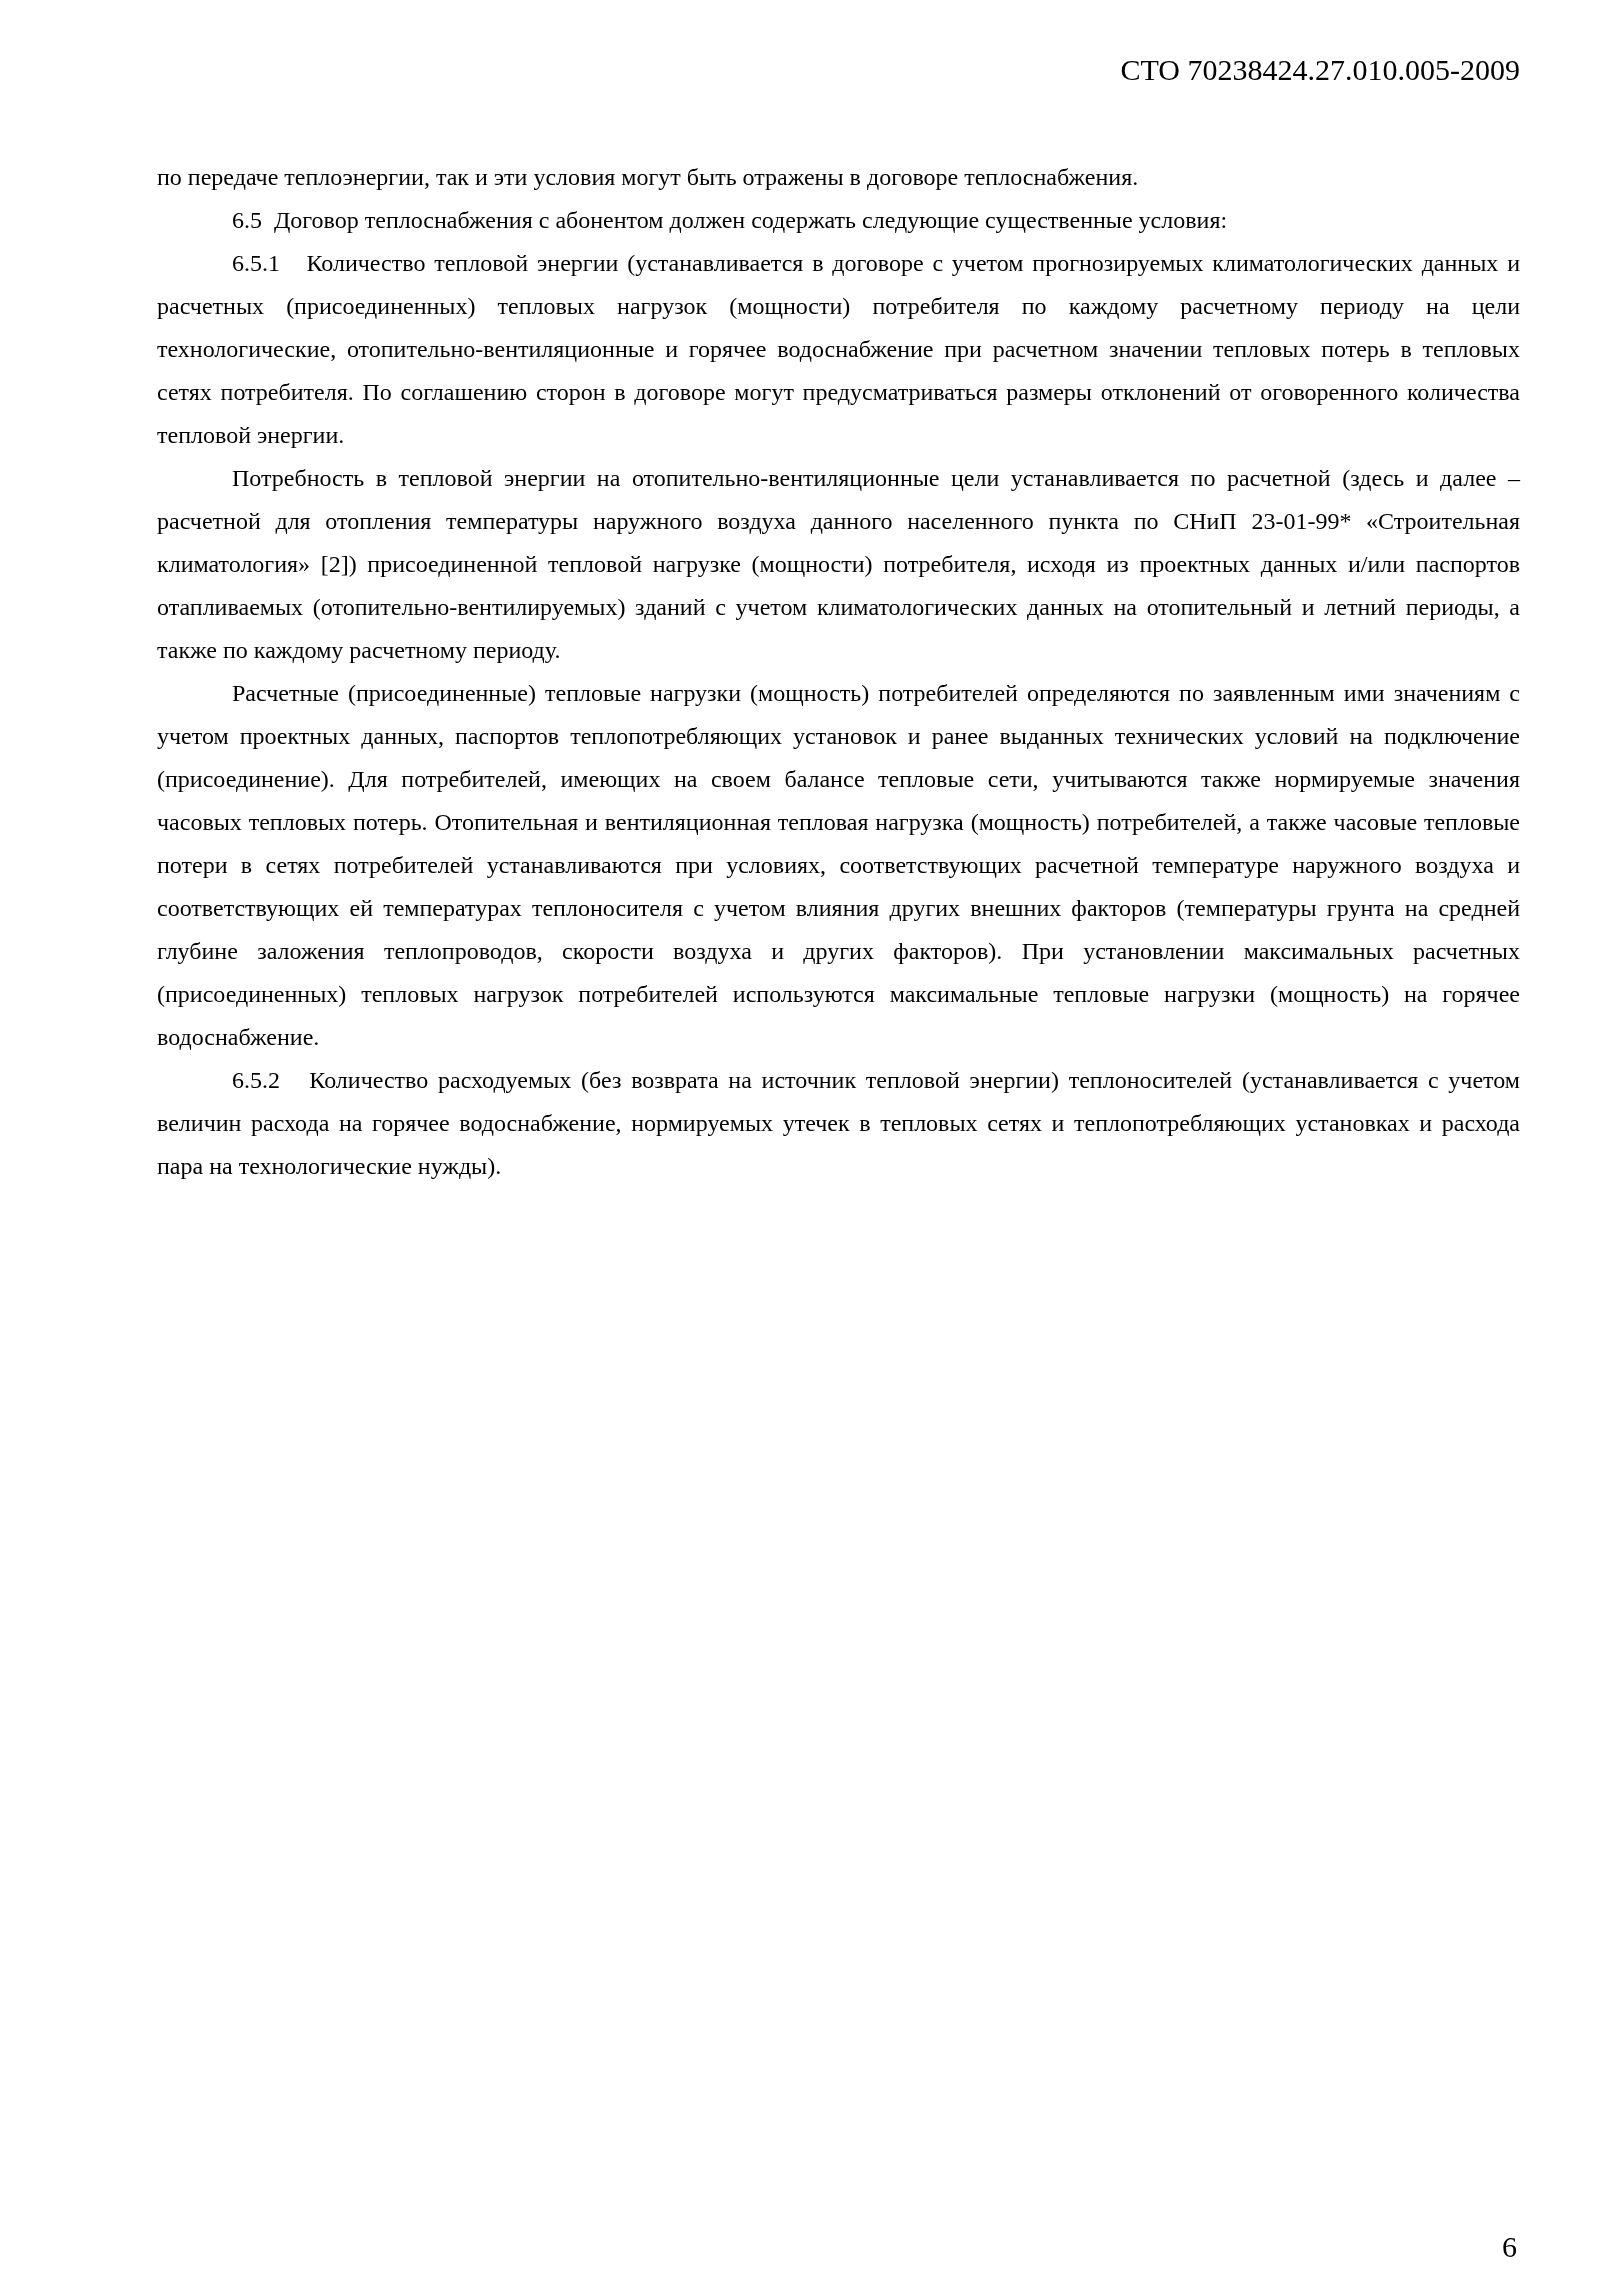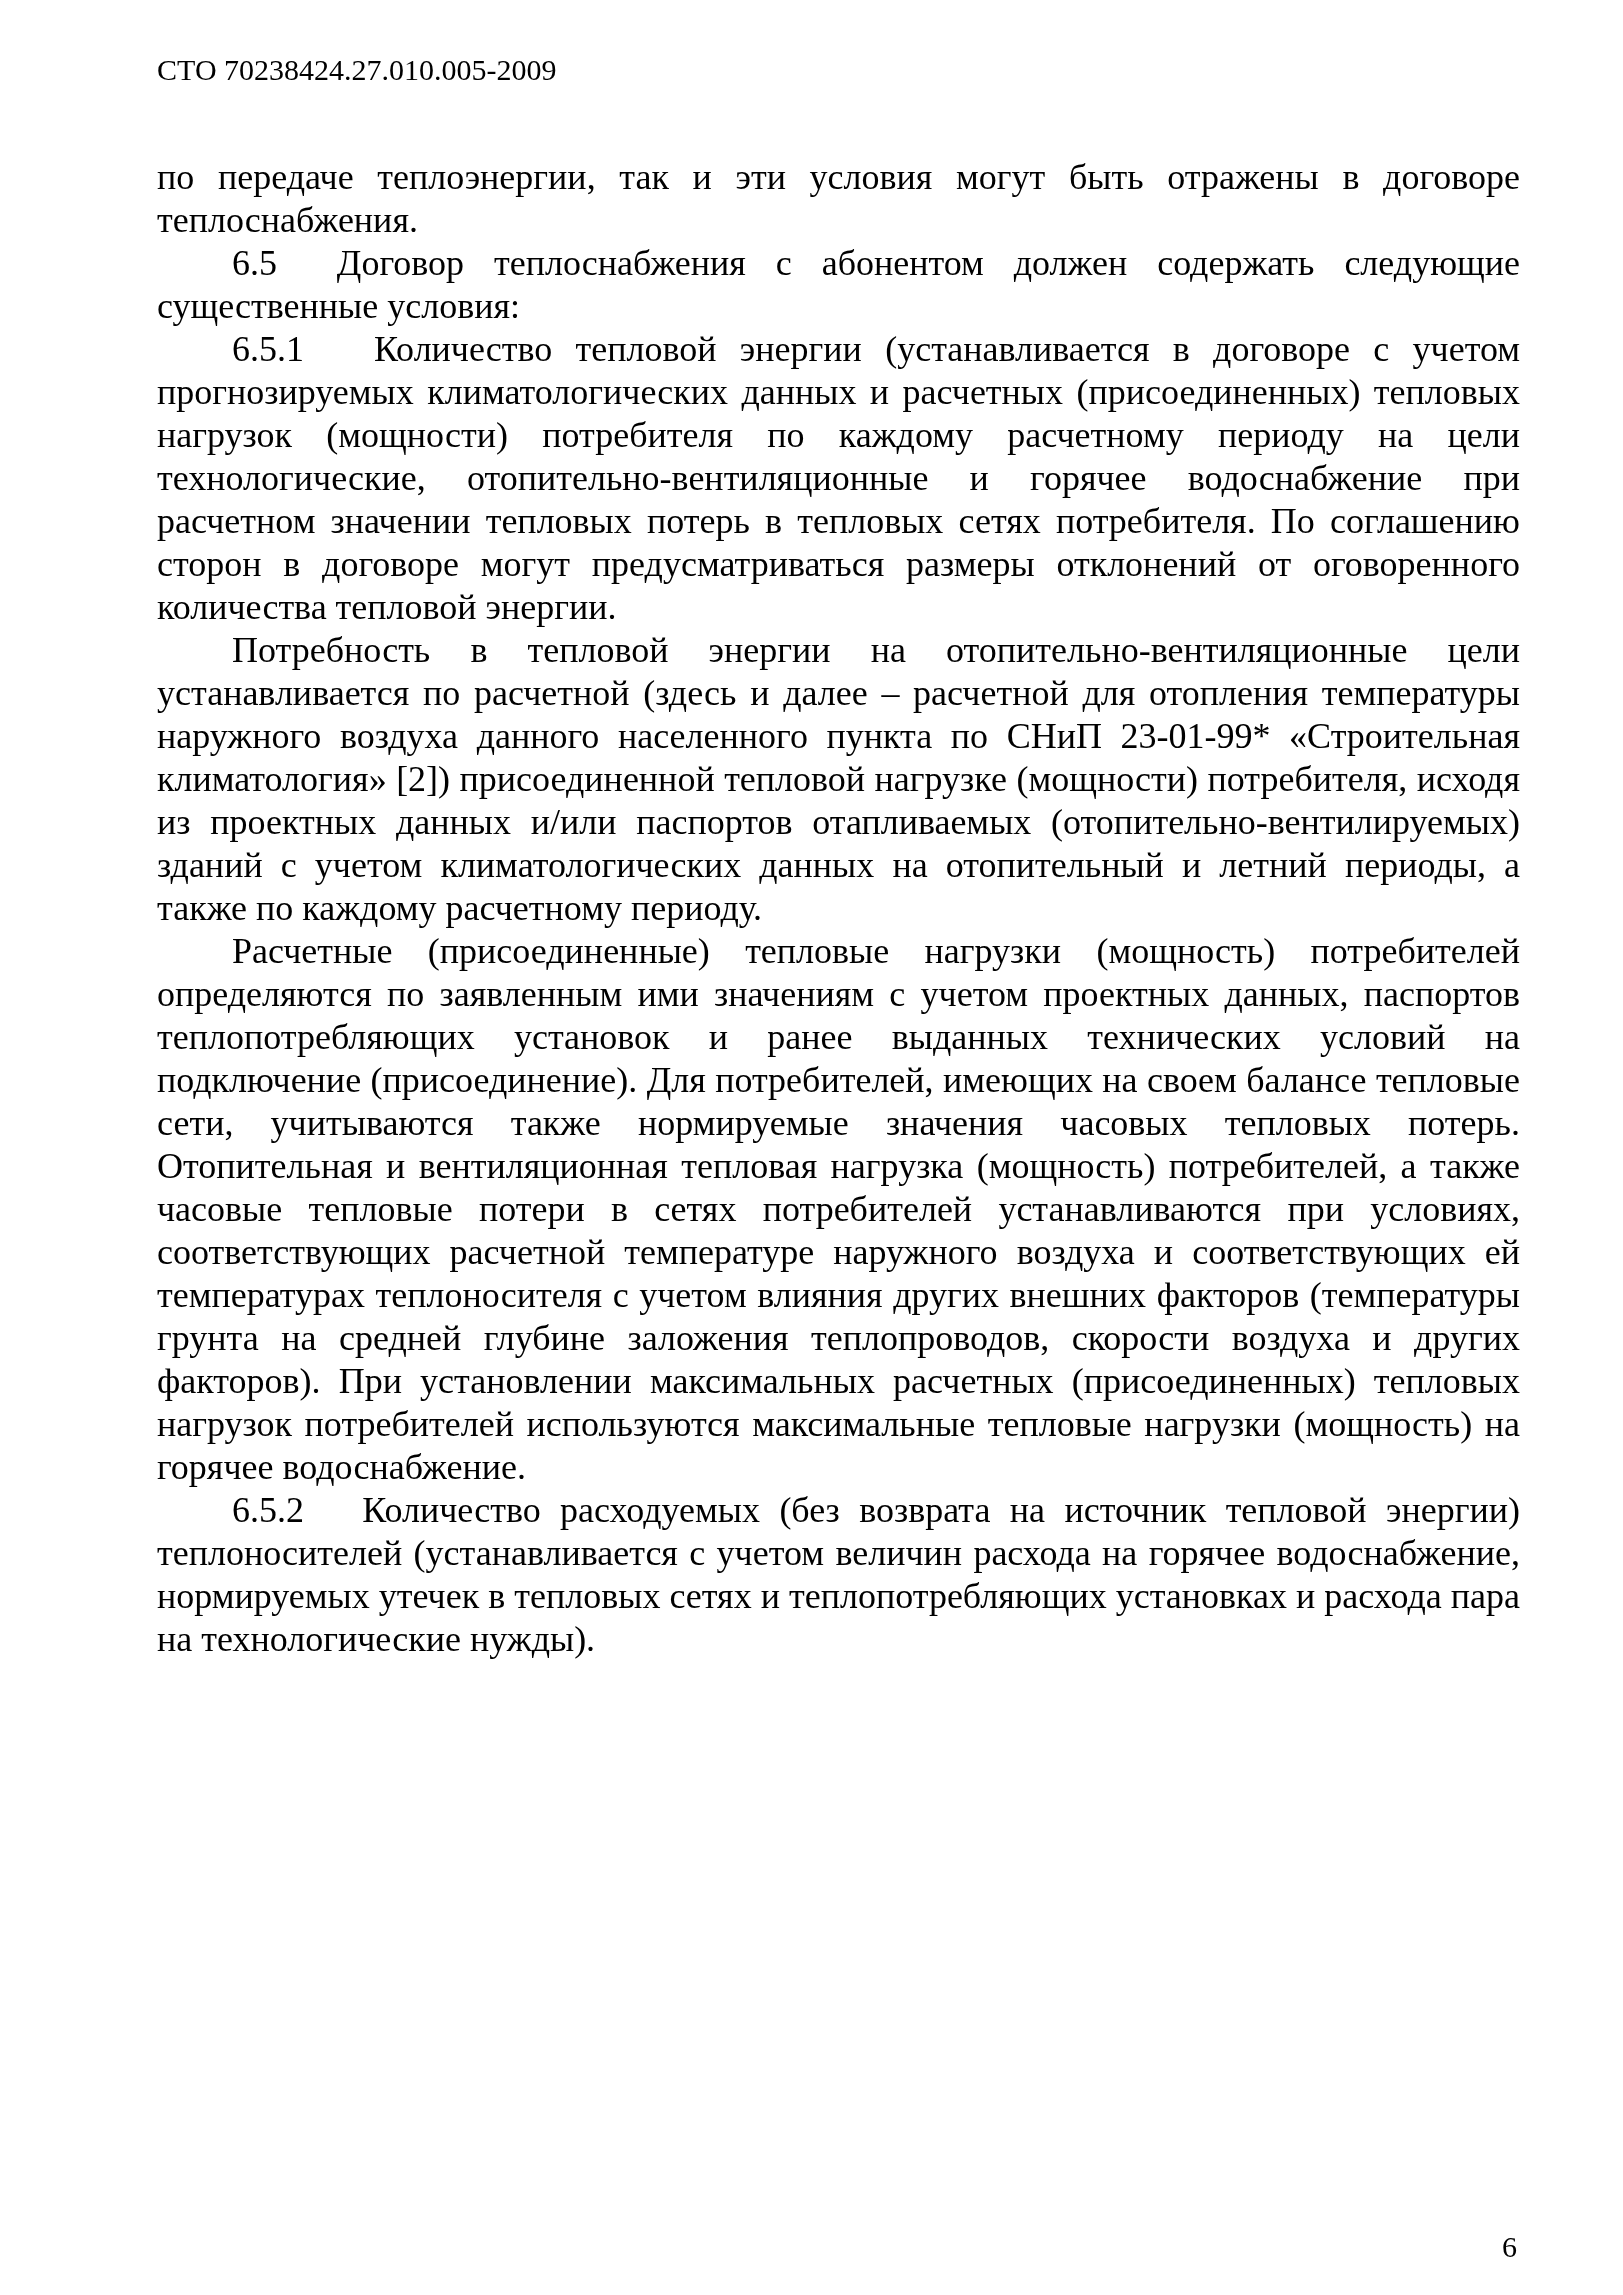--- a/index.html
+++ b/index.html
@@ -11,31 +11,31 @@
     background: #ffffff;
     color: #000000;
     font-family: "Liberation Serif", serif;
     overflow: hidden;
   }
   .doc-header {
     position: absolute;
     top: 51px;
     left: 157px;
     right: 103px;
-    text-align: left;
+    text-align: right;
     font-size: 30px;
     line-height: 38px;
     white-space: nowrap;
   }
   .doc-body {
     position: absolute;
     top: 156px;
     left: 157px;
     right: 103px;
-    font-size: 36px;
+    font-size: 24px;
     line-height: 43px;
     text-align: justify;
   }
   .para {
     text-indent: 75px;
     margin: 0;
   }
   .para.continued {
     text-indent: 0;
   }

